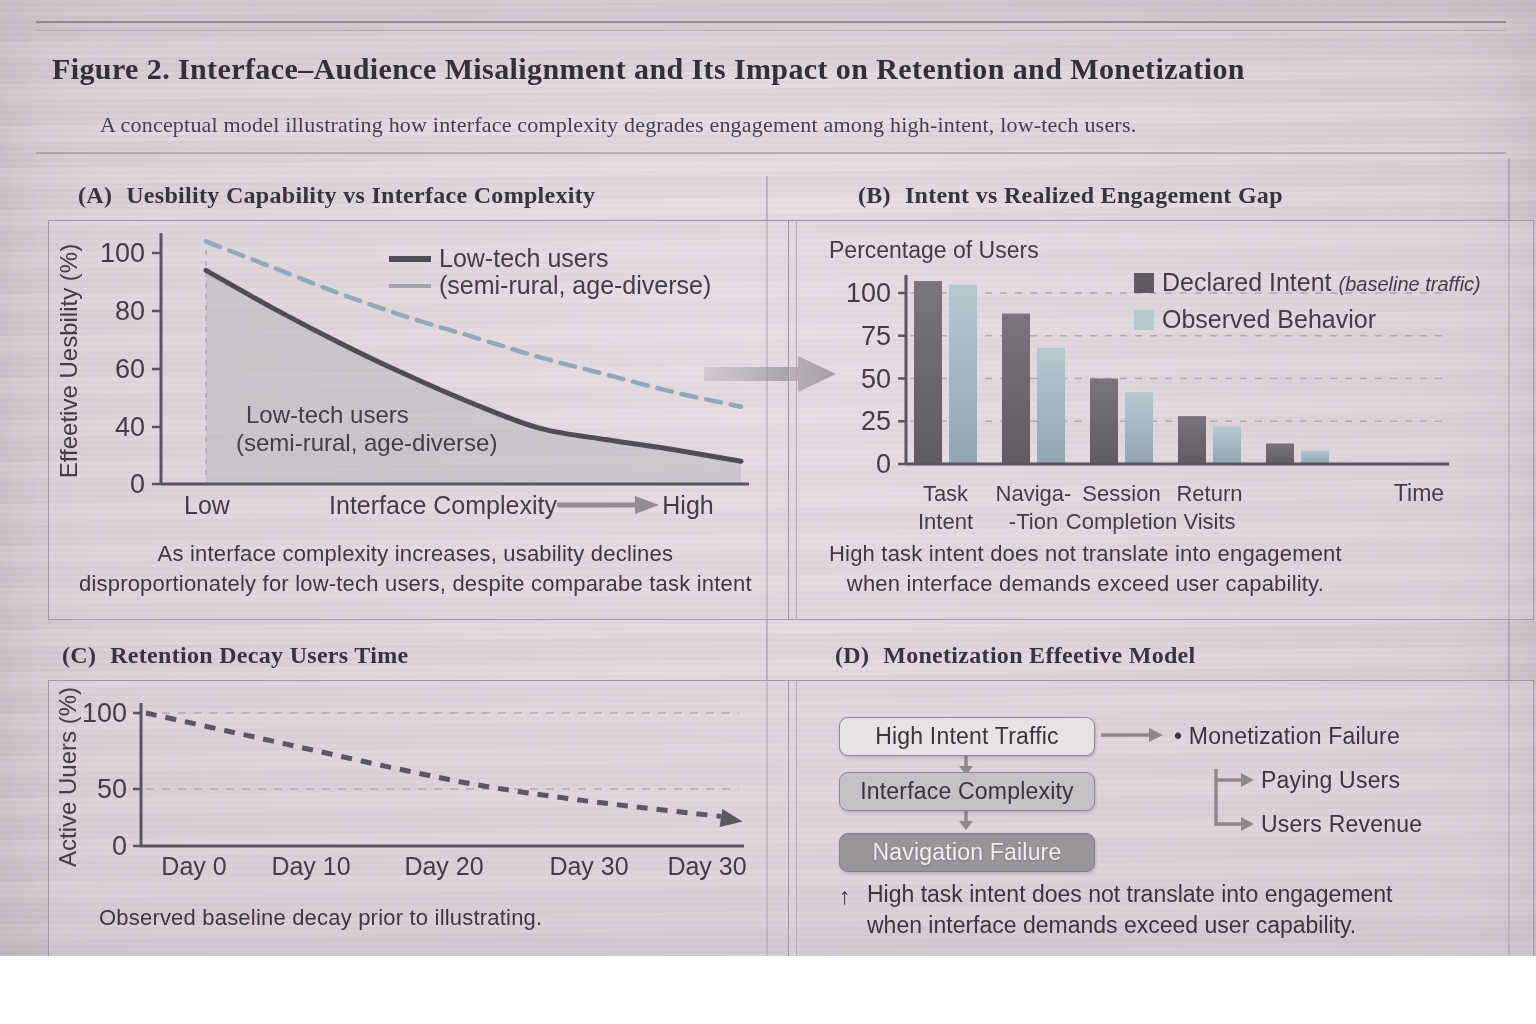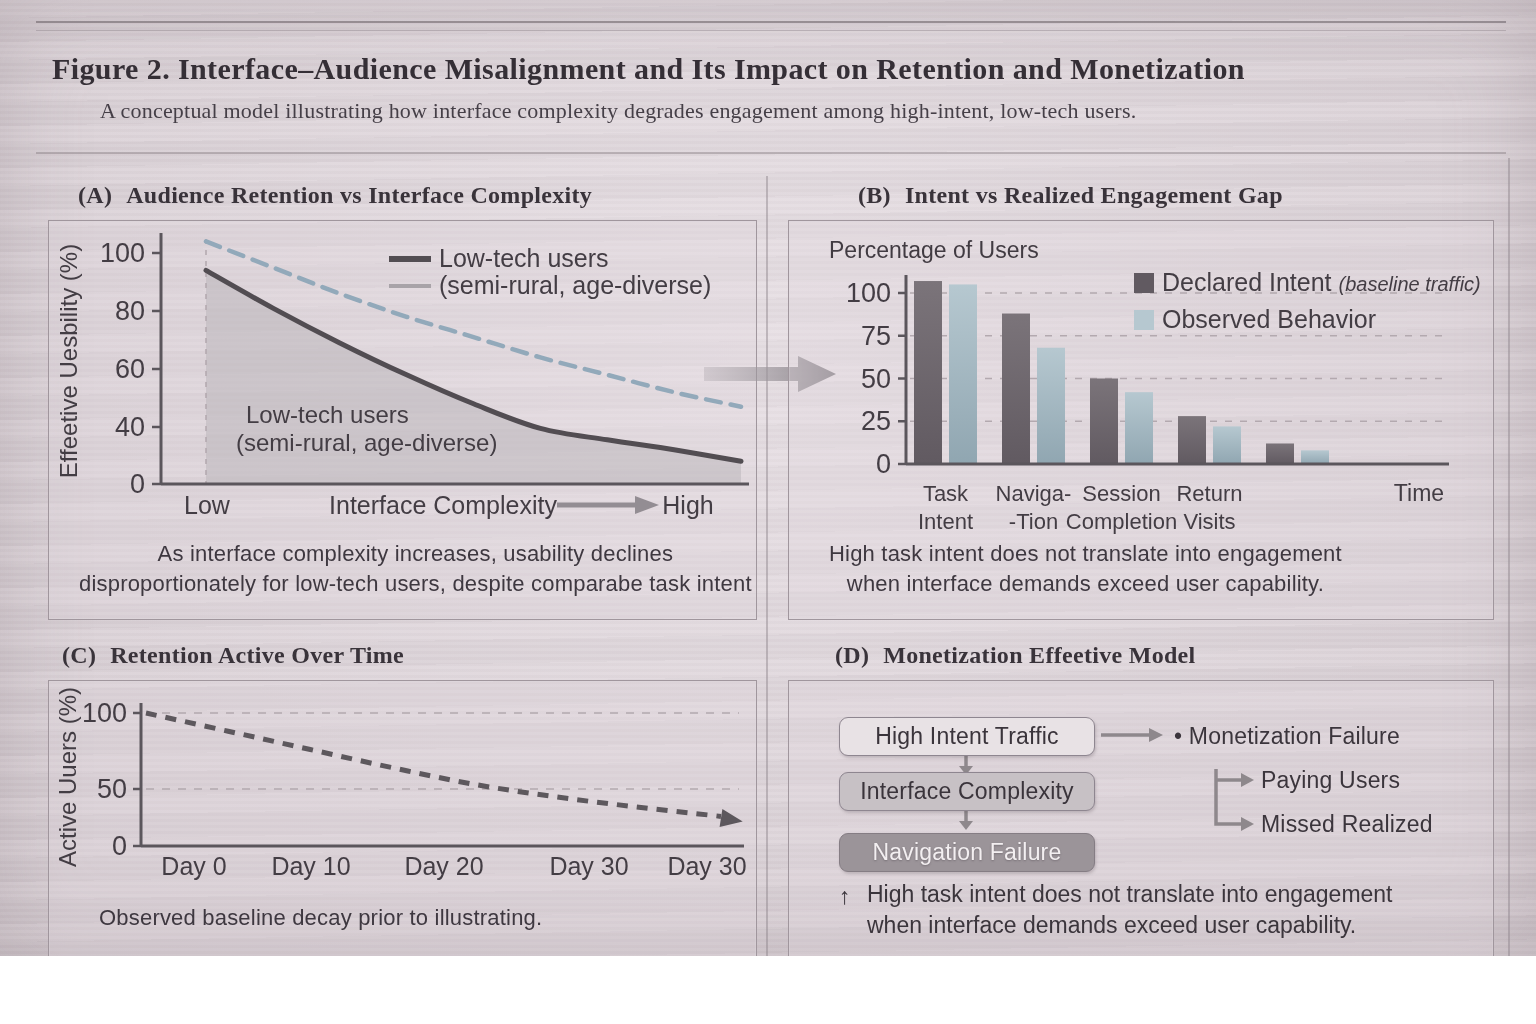--- a/index.html
+++ b/index.html
@@ -17,34 +17,35 @@
   .rule{position:absolute;left:36px;right:30px;}
   .rule-a{top:21px;height:2px;background:rgba(104,94,101,0.55);}
   .rule-b{top:30px;height:1px;background:rgba(150,140,146,0.5);}
   .rule-c{top:152px;height:2px;background:rgba(124,114,121,0.40);}
   .fig-title{
     position:absolute;left:52px;top:52px;margin:0;
     font-family:"Liberation Serif", serif;font-size:30px;font-weight:600;
     color:#352f36;letter-spacing:0.4px;
   }
   .fig-subtitle{
-    position:absolute;left:100px;top:98px;
+    position:absolute;left:100px;top:112px;
     font-family:"Liberation Serif", serif;font-size:22px;color:#453f47;letter-spacing:0.2px;
   }
   .divider-v{position:absolute;left:766px;top:176px;width:2px;height:788px;background:rgba(140,130,137,0.45);}
   .crease{position:absolute;left:1508px;top:158px;width:2px;height:830px;background:rgba(146,136,143,0.5);}
   .phead{
     position:absolute;font-family:"Liberation Serif", serif;font-weight:700;
     font-size:24px;color:#39333a;letter-spacing:0.3px;
   }
   .phead .pt{margin-left:14px;}
   .pbox{
     position:absolute;border:1.5px solid #a0969d;
     background:rgba(224,216,221,0.30);
     box-shadow:0 0 0 1px rgba(224,218,222,0.25) inset;
+    padding-left:40px;
   }
   .caption{position:absolute;font-size:22px;color:#3e3840;line-height:30px;letter-spacing:0.2px;text-align:center;}
   .axis-title{position:absolute;left:40px;top:16px;font-size:23px;color:#413b42;}
   svg{position:absolute;overflow:visible;}
   .flow-node{
     position:absolute;width:254px;height:37px;border-radius:9px;
     display:flex;align-items:center;justify-content:center;
     font-size:23px;letter-spacing:0.2px;border:1.5px solid #8e8690;
     box-shadow:1px 2px 3px rgba(90,80,88,0.25);
   }
@@ -61,27 +62,27 @@
 
   <div class="rule rule-a"></div>
   <div class="rule rule-b"></div>
   <h1 class="fig-title">Figure 2. Interface–Audience Misalignment and Its Impact on Retention and Monetization</h1>
   <div class="fig-subtitle">A conceptual model illustrating how interface complexity degrades engagement among high-intent, low-tech users.</div>
   <div class="rule rule-c"></div>
   <div class="divider-v"></div>
   <div class="crease"></div>
 
   <div class="phead" style="left:78px;top:182px">
-    <span>(A)</span><span class="pt">Audience Retention vs Interface Complexity</span>
+    <span>(A)</span><span class="pt">Uesbility Capability vs Interface Complexity</span>
   </div>
   <div class="phead" style="left:858px;top:182px">
     <span>(B)</span><span class="pt">Intent vs Realized Engagement Gap</span>
   </div>
   <div class="phead" style="left:62px;top:642px">
-    <span>(C)</span><span class="pt">Retention Active Over Time</span>
+    <span>(C)</span><span class="pt">Retention Decay Users Time</span>
   </div>
   <div class="phead" style="left:835px;top:642px">
     <span>(D)</span><span class="pt">Monetization Effeetive Model</span>
   </div>
 
   <div class="pbox" style="left:48px;top:220px;width:707px;height:398px">
     <svg id="chart-a" width="705" height="310" style="left:0;top:0">
         <path d="M157.0,49.4C168.1,55.7 201.6,75.0 223.9,87.1C246.2,99.2 268.5,110.8 290.8,121.9C313.0,133.0 335.3,143.7 357.6,153.8C379.9,164.0 402.2,173.9 424.5,182.8C446.8,191.7 469.1,201.4 491.4,207.4C513.7,213.4 536.0,215.3 558.3,218.8C580.5,222.4 602.8,225.2 625.1,228.8C647.4,232.4 680.9,238.3 692.0,240.2L692,263 L157,263 Z" fill="#b4afb3" fill-opacity="0.45" stroke="none"></path>
         <line x1="157" y1="18" x2="157" y2="263" stroke="#b1a7ad" stroke-width="1.5" stroke-dasharray="5 6"></line>
         <line x1="112" y1="12" x2="112" y2="263" stroke="#5b565c" stroke-width="3"></line>
@@ -228,21 +229,21 @@
       </g>
     </svg>
     <div class="flow-node node-light" style="left:50px;top:36px">High Intent Traffic</div>
     <div class="flow-node node-mid" style="left:50px;top:91px">Interface Complexity</div>
     <div class="flow-node node-dark" style="left:50px;top:152px">Navigation Failure</div>
     <div class="d-text" style="left:385px;top:42px">
       <span>•</span>
       <span>Monetization Failure</span>
     </div>
     <div class="d-text" style="left:472px;top:86px">Paying Users</div>
-    <div class="d-text" style="left:472px;top:130px">Missed Realized</div>
+    <div class="d-text" style="left:472px;top:130px">Users Revenue</div>
     <div class="footnote" style="left:50px;top:200px">↑</div>
     <div class="footnote" style="left:78px;top:198px">
       <div>High task intent does not translate into engagement</div>
       <div>when interface demands exceed user capability.</div>
     </div>
   </div>
 
 </div>
 
 </body></html>

